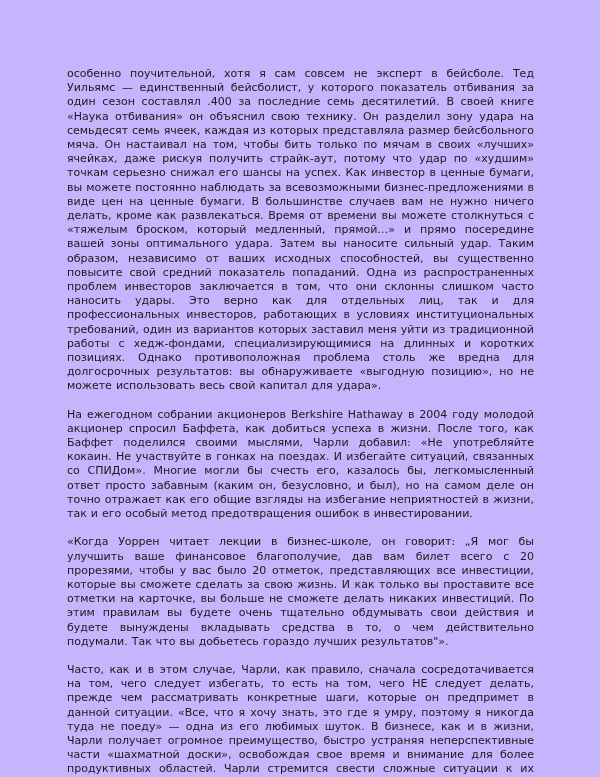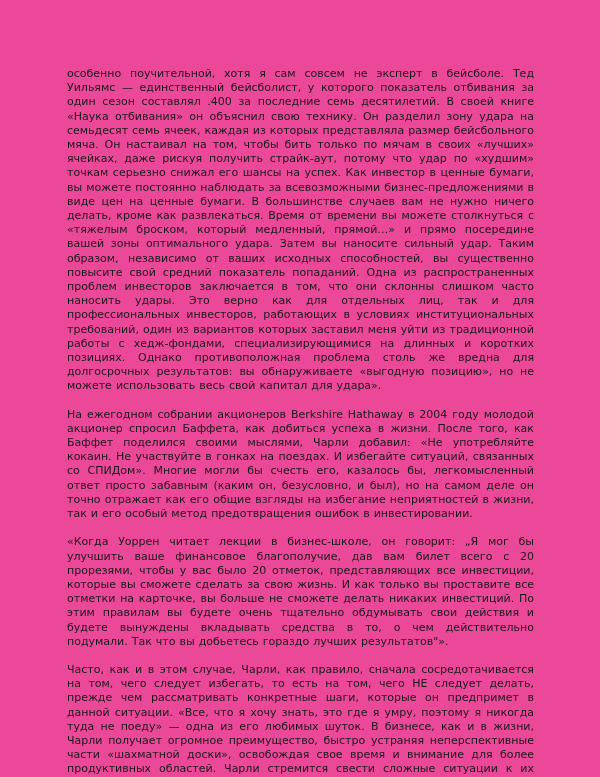--- a/index.html
+++ b/index.html
@@ -3,21 +3,21 @@
 <meta charset="utf-8">
 <style>
   html, body {
     margin: 0;
     padding: 0;
     background: #ffffff;
   }
   .page {
     width: 600px;
     height: 777px;
-    background: #ec4899;
+    background: #c4b5fd;
     box-sizing: border-box;
     padding: 67px 66px 30px 67px;
     overflow: hidden;
   }
   .doc-text {
     font-family: "DejaVu Sans", "Liberation Sans", sans-serif;
     font-size: 11px;
     line-height: 14.2px;
     color: #1a1a1a;
     text-align: justify;

